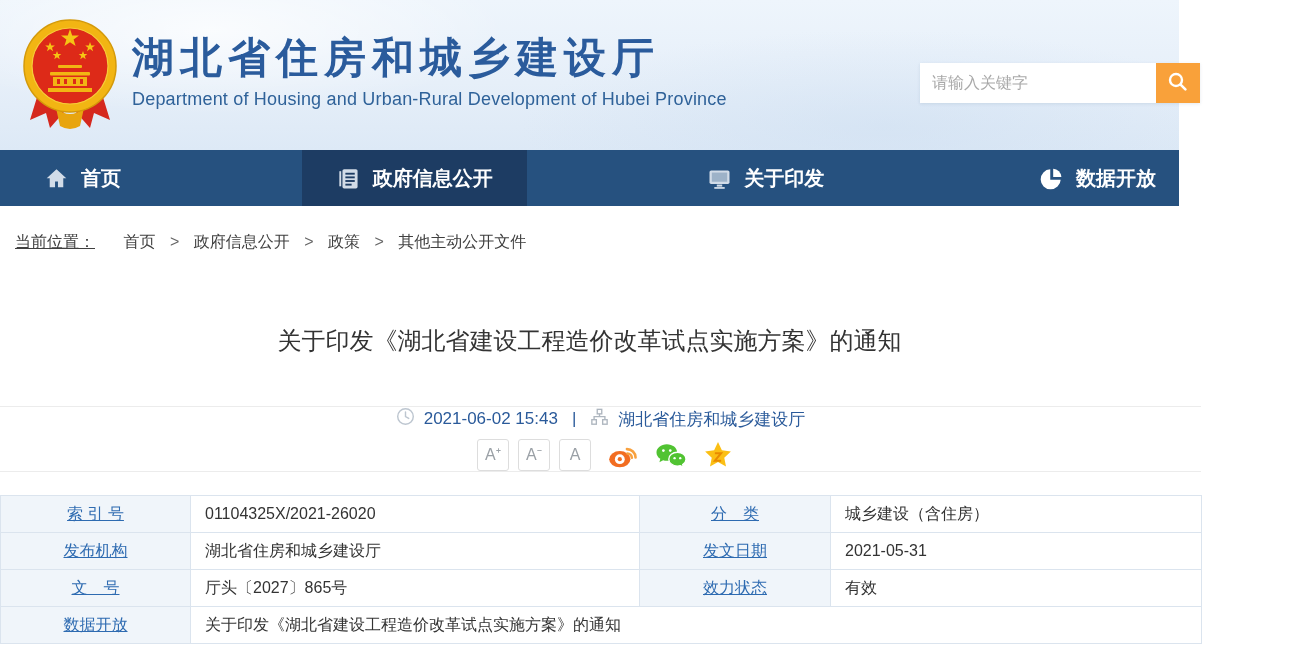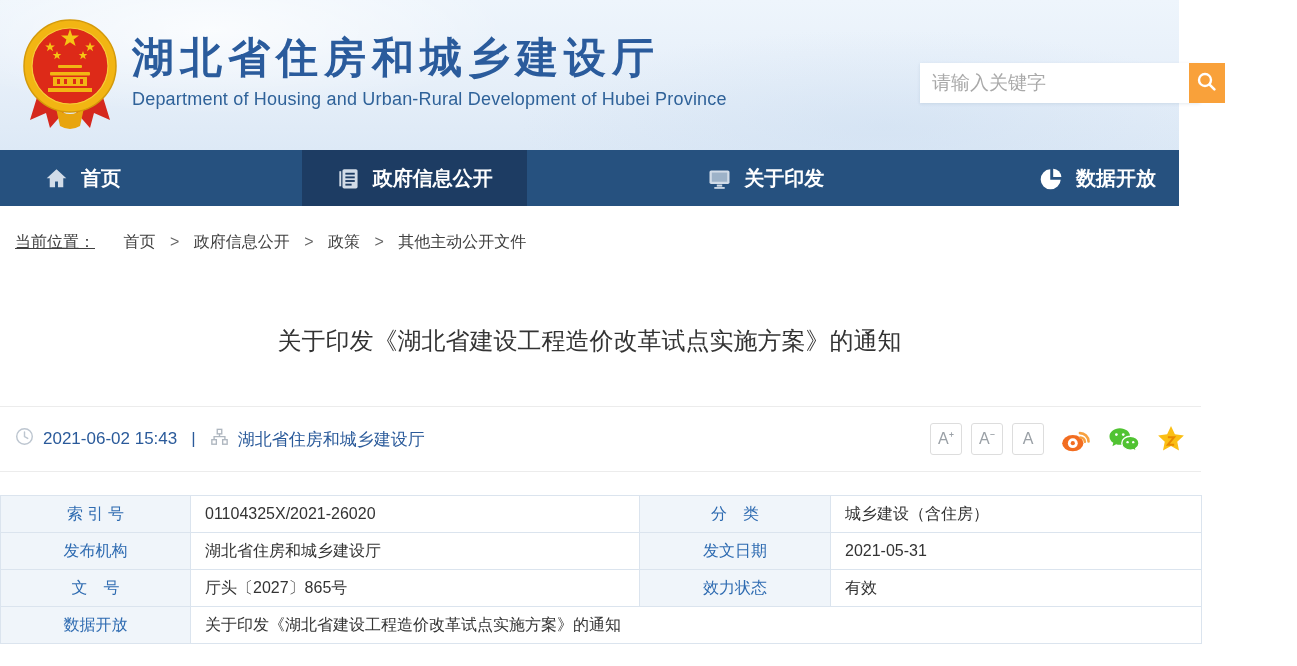--- a/index.html
+++ b/index.html
@@ -28,21 +28,21 @@
     font-size: 42px; font-weight: bold; color: #2a5b9c; letter-spacing: 6px;
     line-height: 1.15; white-space: nowrap;
   }
   .title-en { font-size: 18px; color: #2f6299; margin-top: 7px; letter-spacing: 0.2px; }
   .search {
     position: absolute; right: 0; top: 63px; width: 280px; height: 40px;
     display: flex; box-shadow: 0 1px 3px rgba(80,110,150,0.15);
   }
   .search input {
     flex: 1; border: none; outline: none; background: #fff;
-    padding: 0 12px; font-size: 19px; color: #333;
+    padding: 0 12px; font-size: 16px; color: #333;
     font-family: "Liberation Sans", sans-serif;
   }
   .search input::placeholder { color: #a9a9a9; }
   .search-btn {
     width: 44px; height: 40px; border: none; background: #f9a13a;
     display: flex; align-items: center; justify-content: center; cursor: pointer;
   }
 
   
   .main-nav { height: 56px; background: #26517f; }
@@ -69,41 +69,42 @@
 
   
   .article-title {
     margin: 72px auto 0; text-align: center;
     font-size: 24px; font-weight: 400; color: #333;
   }
   .meta-bar {
     width: 1201px; margin: 49px auto 0; height: 66px;
     border-top: 1px solid #ececec; border-bottom: 1px solid #ececec;
     display: flex; align-items: center; justify-content: space-between;
-    padding: 17px 15px;
+    padding: 0 15px;
+    flex-direction: column;
   }
   .meta-left { display: flex; align-items: center; color: #2a5a9a; font-size: 17px; }
   .meta-left svg { margin-right: 9px; }
   .meta-sep { margin: 0 14px; color: #2a5a9a; }
   .meta-right { display: flex; align-items: center; }
   .fontsize-btn {
     width: 32px; height: 32px; margin-left: 9px;
     border: 1px solid #ddd; border-radius: 3px; background: #fff;
     color: #9aa0a6; font-size: 16px; line-height: 1;
     display: flex; align-items: center; justify-content: center; cursor: pointer;
     font-family: "Liberation Sans", sans-serif;
   }
   .share-icon { margin-left: 16px; cursor: pointer; display: flex; }
 
   
   .info-table {
     width: 1201px; margin: 23px auto 0; border-collapse: collapse; table-layout: fixed;
   }
   .info-table td { border: 1px solid #dbe4ee; height: 37px; font-size: 16px; }
-  .info-table td.lbl { background: #f0f5fa; color: #2e6bb1; text-align: center; }
+  .info-table td.lbl { background: #f0f5fa; color: #2e6bb1; text-align: center; text-decoration: underline; }
   .info-table td.val { padding: 0 14px; color: #333; text-align: left; }
 </style>
 </head>
 <body>
 
 <div class="page">
 
   <header class="site-header">
     <div class="header-inner">
       <div class="emblem">

